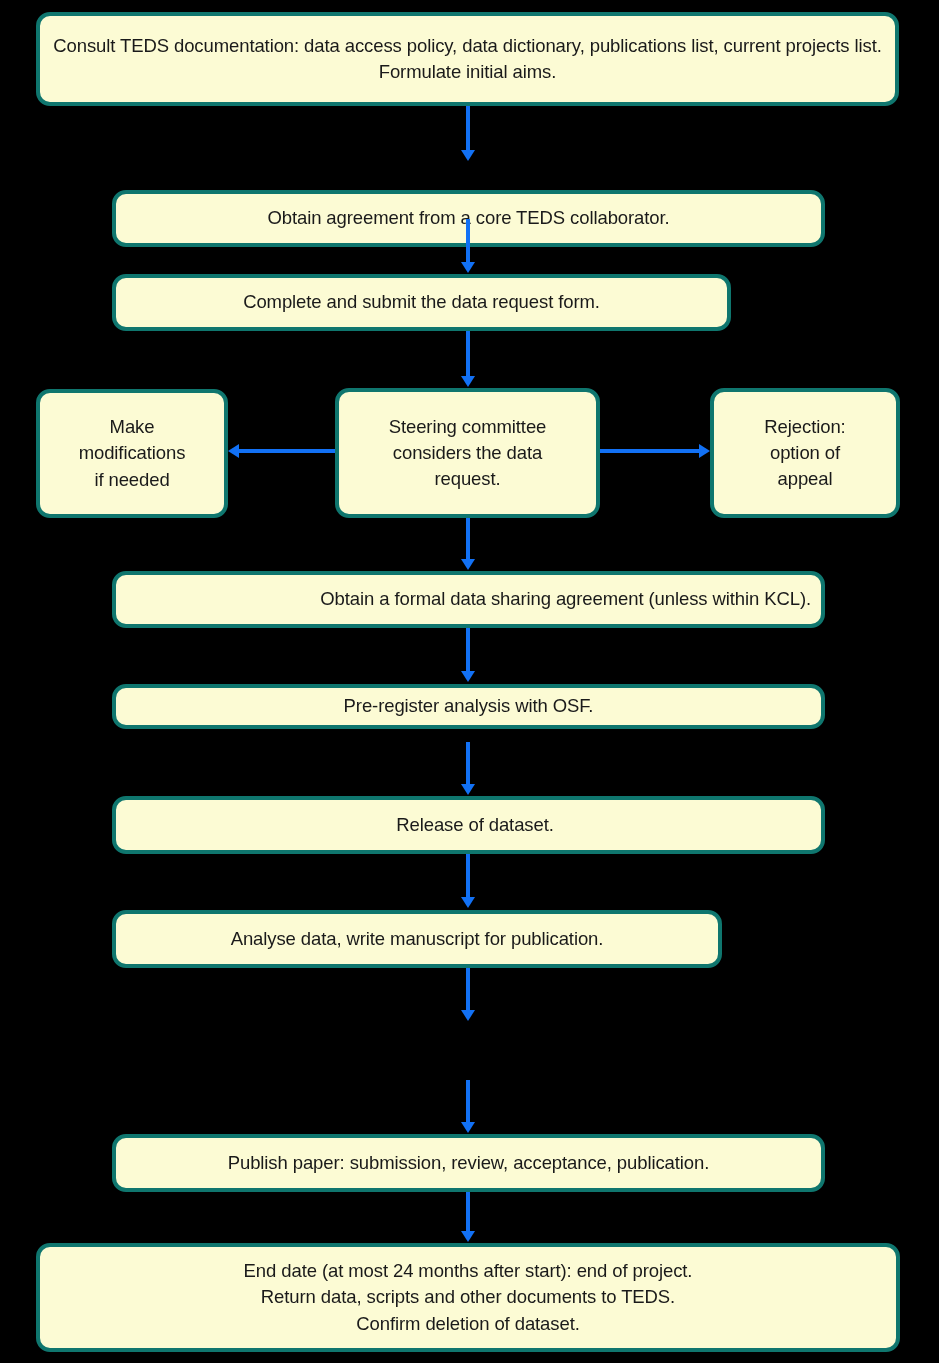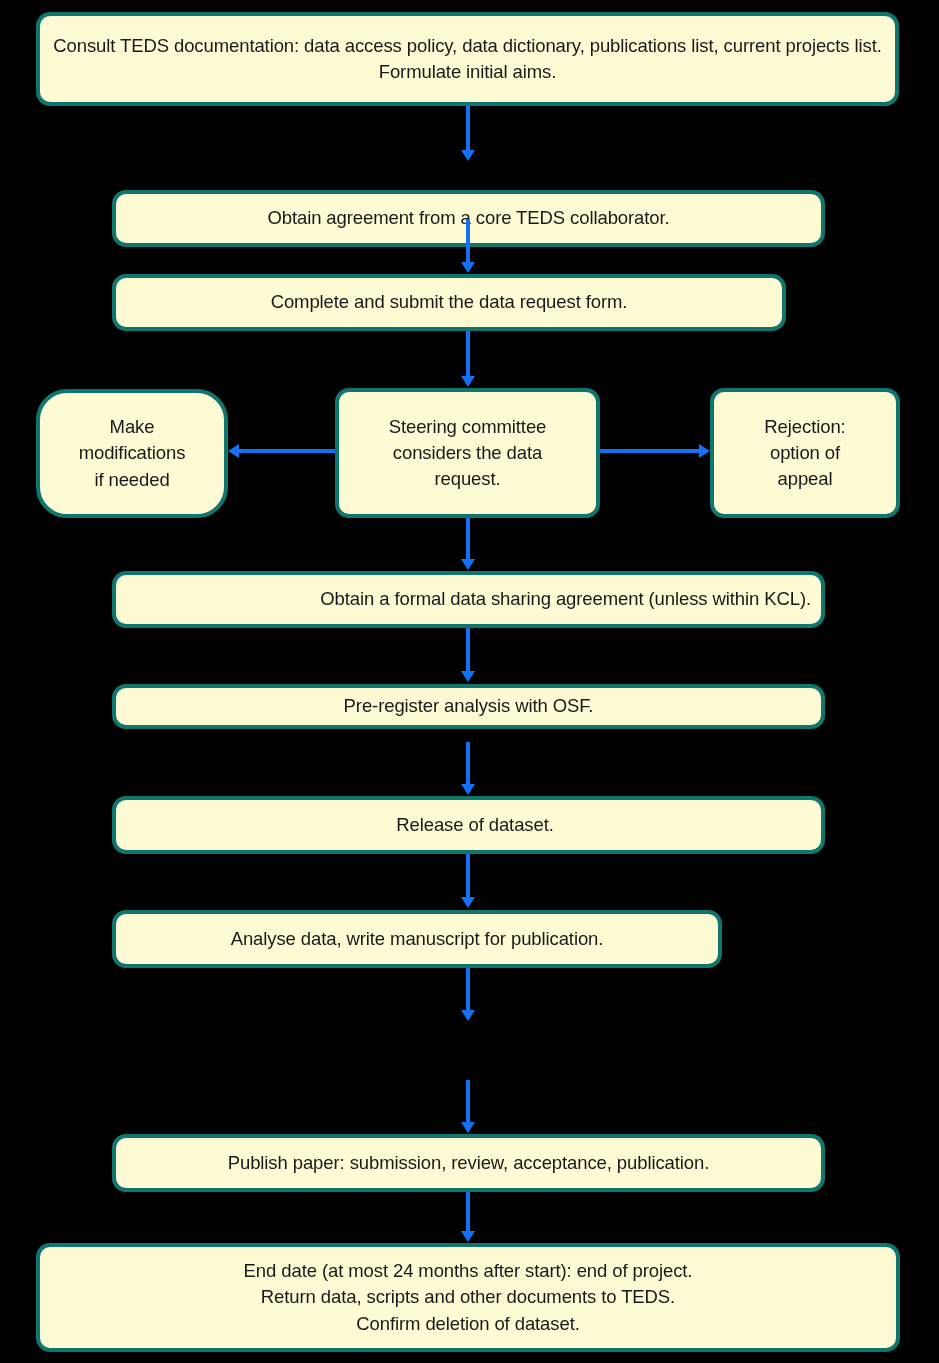--- a/index.html
+++ b/index.html
@@ -88,28 +88,28 @@
   <div class="conn-v" style="left:466px; top:106px; height:45px;"></div>
   <div class="arrow-down" style="left:461px; top:150px;"></div>
 
   <div class="node" style="left:112px; top:162px; width:713px; height:57px;margin-top:28px;">
     <span class="txt">Obtain agreement from a core TEDS collaborator.</span>
   </div>
 
   <div class="conn-v" style="left:466px; top:219px; height:44px;"></div>
   <div class="arrow-down" style="left:461px; top:262px;"></div>
 
-  <div class="node" style="left:112px; top:274px; width:674px; height:57px;">
+  <div class="node" style="left:112px; top:274px; width:619px; height:57px;">
     <span class="txt">Complete and submit the data request form.</span>
   </div>
 
   <div class="conn-v" style="left:466px; top:331px; height:46px;"></div>
   <div class="arrow-down" style="left:461px; top:376px;"></div>
 
-  <div class="node" style="left:36px; top:389px; width:192px; height:129px;border-radius:31px;">
+  <div class="node" style="left:36px; top:389px; width:192px; height:129px;">
     <span class="txt">Make
 modifications
 if needed</span>
   </div>
 
   <div class="node" style="left:335px; top:388px; width:265px; height:130px;">
     <span class="txt">Steering committee
 considers the data
 request.</span>
   </div>

